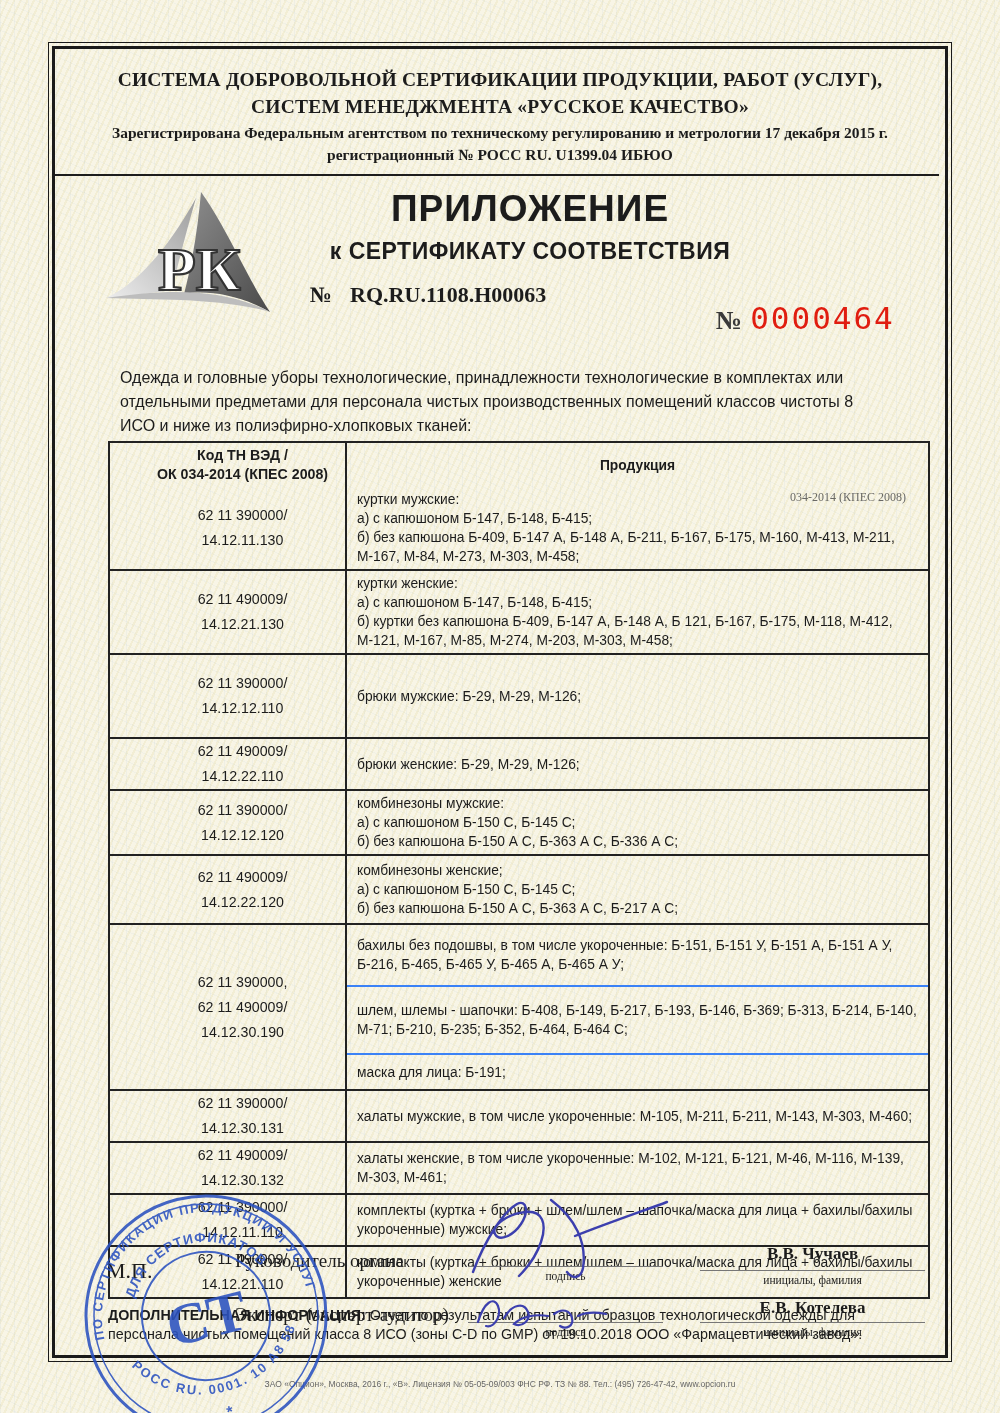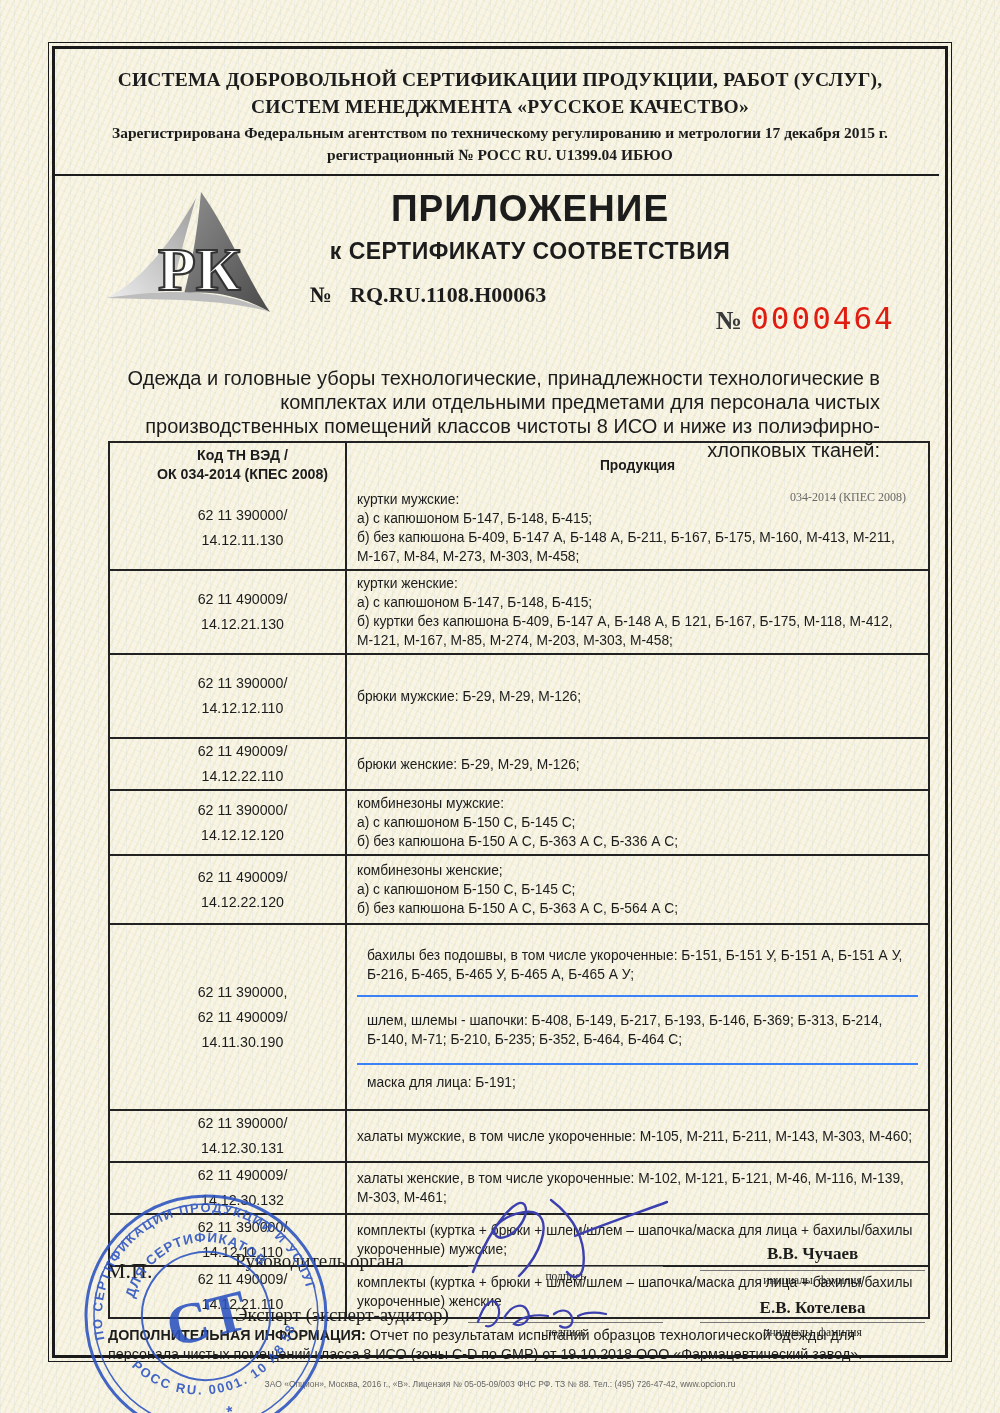--- a/index.html
+++ b/index.html
@@ -31,37 +31,37 @@
     font-family:"Liberation Sans", sans-serif; font-weight:bold;}
   .title-l1{font-size:37px; letter-spacing:1px;}
   .title-l2{font-size:23px; margin-top:8px; letter-spacing:.5px;}
   .cert-no{position:absolute; left:310px; top:282px; font-size:22px; font-weight:bold;}
   .cert-no .no-label{margin-right:18px;}
   .blank-no{position:absolute; left:716px; top:300px; white-space:nowrap;}
   .blank-no .no-label{font-size:26px; font-weight:bold; color:#3a3a3a; margin-right:8px;}
   .blank-no .no-digits{font-family:"DejaVu Sans Mono", monospace; font-size:31px;
     color:#e01d10; letter-spacing:2px;}
   
-  .intro{position:absolute; left:120px; width:760px; top:366px; text-align:right;
-    font-family:"Liberation Sans", sans-serif; font-size:20px; line-height:24px;}
+  .intro{position:absolute; left:120px; width:760px; top:366px; text-align:left;
+    font-family:"Liberation Sans", sans-serif; font-size:16px; line-height:24px;}
   
   .content{position:absolute; left:108px; top:441px; width:822px;}
   .dtable{border:2px solid #222; font-family:"Liberation Sans", sans-serif; font-size:13.8px;}
   .trow{display:flex; border-top:2px solid #222; min-height:40px;}
   .trow:first-child{border-top:none;}
   .tcell{box-sizing:border-box;}
   .code{width:237px; flex:0 0 237px; border-right:2px solid #222; text-align:center;
     display:flex; align-items:center; justify-content:center;
     white-space:pre-line; line-height:25px; font-size:14.2px;padding-left:30px;}
   .thead .code, .thead .prod-wrap{font-weight:bold; line-height:19px; align-items:center; justify-content:center; display:flex; text-align:center;}
   .thead{min-height:44px;}
   .prod-wrap{flex:1; position:relative; display:flex;}
   .prod{padding:3px 10px; white-space:pre-line; line-height:19px;
     display:flex; flex-direction:column; justify-content:center;}
-  .stack{flex-direction:column; padding:10px;border-radius:13px;}
+  .stack{flex-direction:column; padding:0;border-radius:13px;}
   .sub{border-top:2px solid #3b82f6; padding:3px 10px; display:flex; align-items:center;
     white-space:pre-line; line-height:19px;}
   .sub:first-child{border-top:none;}
   .stack .sub:nth-child(1){min-height:54px;}
   .stack .sub:nth-child(2){min-height:60px;}
   .stack .sub:nth-child(3){min-height:28px;}
   .trow:nth-of-type(2), .trow:nth-of-type(3){min-height:82px;}
   .trow:nth-of-type(4), .trow:nth-of-type(5){min-height:41px;}
   .trow:nth-of-type(6), .trow:nth-of-type(7){min-height:67px;}
   .trow:nth-of-type(9), .trow:nth-of-type(10),
@@ -175,26 +175,26 @@
             <div class="prod">комбинезоны мужские:
 а) с капюшоном Б-150 С, Б-145 С;
 б) без капюшона Б-150 А С, Б-363 А С, Б-336 А С;</div>
           </div>
         </div><div class="trow">
           <div class="tcell code">62 11 490009/
 14.12.22.120</div>
           <div class="tcell prod-wrap">
             <div class="prod">комбинезоны женские;
 а) с капюшоном Б-150 С, Б-145 С;
-б) без капюшона Б-150 А С, Б-363 А С, Б-564 А С;</div>
+б) без капюшона Б-150 А С, Б-363 А С, Б-217 А С;</div>
           </div>
         </div><div class="trow">
           <div class="tcell code">62 11 390000,
 62 11 490009/
-14.11.30.190</div>
+14.12.30.190</div>
           <div class="tcell prod-wrap stack">
             <div class="sub">бахилы без подошвы, в том числе укороченные: Б-151, Б-151 У, Б-151 А, Б-151 А У, Б-216, Б-465, Б-465 У, Б-465 А, Б-465 А У;</div>
             <div class="sub">шлем, шлемы - шапочки: Б-408, Б-149, Б-217, Б-193, Б-146, Б-369; Б-313, Б-214, Б-140, М-71; Б-210, Б-235; Б-352, Б-464, Б-464 С;</div>
             <div class="sub">маска для лица: Б-191;</div>
           </div>
         </div><div class="trow">
           <div class="tcell code">62 11 390000/
 14.12.30.131</div>
           <div class="tcell prod-wrap">
             <div class="prod">халаты мужские, в том числе укороченные: М-105, М-211, Б-211, М-143, М-303, М-460;</div>

